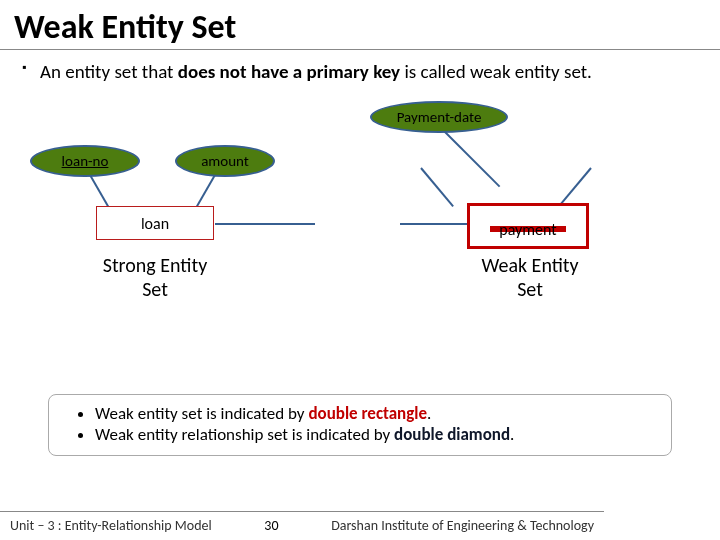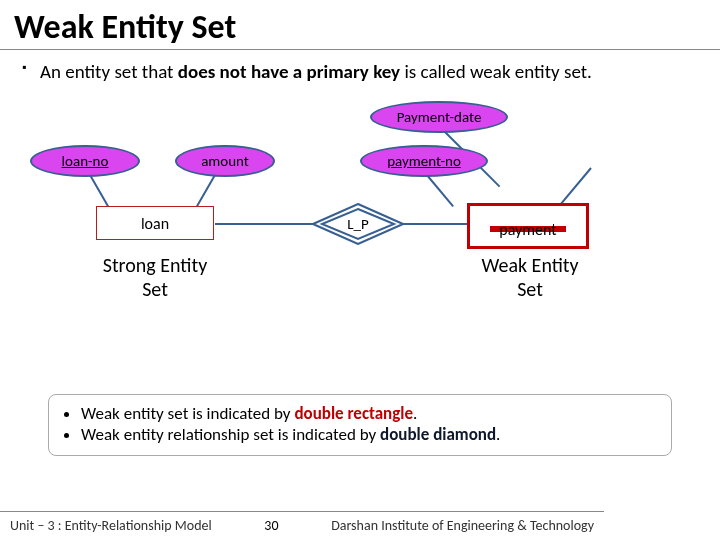--- a/index.html
+++ b/index.html
@@ -18,21 +18,21 @@
     font-size: 19px; text-align: justify;
     padding: 10px 28px 0 40px;
   }
   .body-text .bullet {
     position: absolute; left: 22px; font-size: 12px;
   }
   .diagram {
     position: relative; width: 720px; height: 225px;
   }
   .ellipse {
-    position: absolute; border: 2px solid #375F91; background: #d946ef;
+    position: absolute; border: 2px solid #375F91; background: #4d7c0f;
     border-radius: 50%;
     display: flex; align-items: center; justify-content: center;
     font-size: 15px;
   }
   .rect {
     position: absolute; border: 1px solid #b91c1c; background: #fff;
     display: flex; align-items: center; justify-content: center;
     font-size: 16px;
   }
   .drect-outer {
@@ -56,21 +56,21 @@
   }
   .line { position:absolute; background:#375F91; }
   .caption {
     position: absolute; text-align: center; font-size: 20px;
   }
   .note-box {
     position: absolute; left: 48px; top: 394px; width: 624px;
     border: 1px solid #aaa; border-radius: 8px; background: #fff;
     padding: 8px 14px 10px; font-size: 17px;
   }
-  .note-box li { margin-left: 18px; list-style: disc; }
+  .note-box li { margin-left: 32px; list-style: disc; }
   .footer {
     position: absolute; left: 0; bottom: 0; width: 604px;
     border-top: 1px solid #888;
     display: flex; align-items: center; font-size: 14px;
     padding: 5px 10px 6px;
   }
   .footer .left { flex: 0 0 auto; color: #333; }
   .footer .mid { flex: 1; text-align: center; }
   .footer .right { flex: 0 0 auto; color: #333; }
   .und { text-decoration: underline; }
@@ -100,35 +100,25 @@
 
   <div class="ellipse" style="left:30px; top:52px; width:110px; height:32px;">
     <span class="und">loan-no</span>
   </div>
   <div class="ellipse" style="left:175px; top:52px; width:100px; height:32px;">
     <span>amount</span>
   </div>
   <div class="ellipse" style="left:370px; top:8px; width:138px; height:32px;">
     <span>Payment-date</span>
   </div>
-  <div class="ellipse" style="left:360px; top:52px; width:128px; height:32px;">
-    <span class="und">payment-no</span>
-  </div>
 
   <div class="rect" style="left:96px; top:113px; width:118px; height:34px;">
     <span>loan</span>
   </div>
 
-  <div class="dia-outer" style="left:312px; top:110px;">
-    <svg width="92" height="42" viewBox="0 0 92 42">
-      <polygon points="46,1 91,21 46,41 1,21" fill="#fff" stroke="#375F91" stroke-width="2"></polygon>
-      <polygon points="46,6 82,21 46,36 10,21" fill="#fff" stroke="#375F91" stroke-width="2"></polygon>
-    </svg>
-    <div class="dia-label">L_P</div>
-  </div>
 
   <div class="drect-outer" style="left:467px; top:110px; width:122px; height:40px;">
     <div class="drect-inner">
       <span>payment</span>
     </div>
   </div>
 
   <div class="caption" style="left:92px; top:160px; width:126px;">
     <span>Strong Entity Set</span>
   </div>

